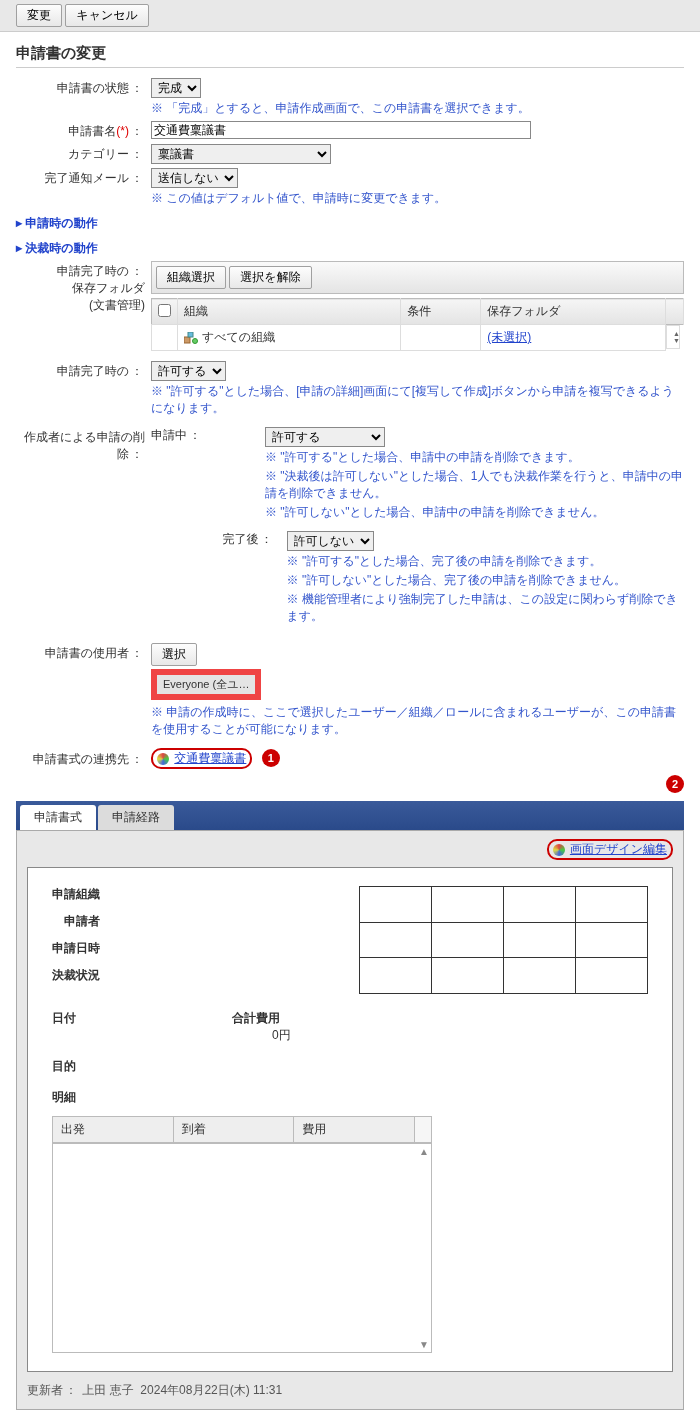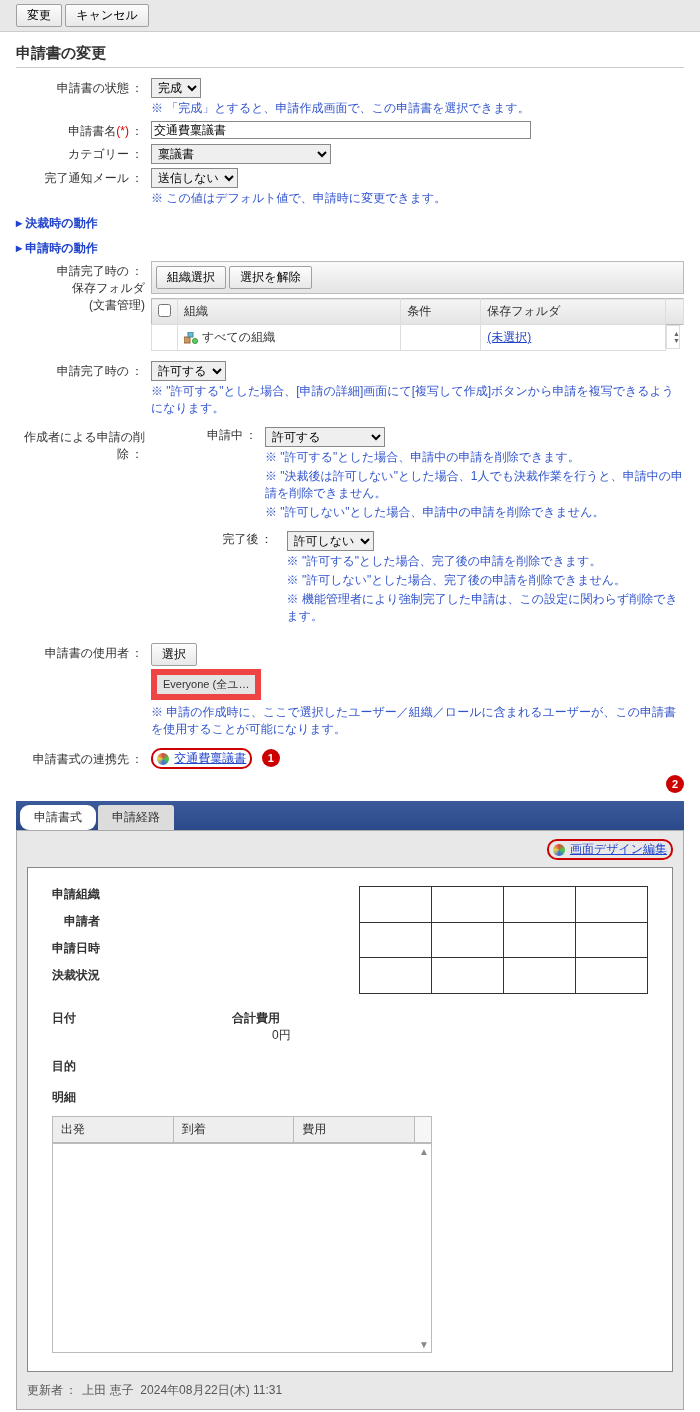--- a/index.html
+++ b/index.html
@@ -29,21 +29,21 @@
 .btn-group { background: linear-gradient(#fafafa,#e4e4e4); border: 1px solid #bbb; padding: 4px; }
 .icon-org { display: inline-block; width: 14px; height: 12px; margin-right: 4px; vertical-align: middle; }
 .sub-row { display: flex; margin-bottom: 4px; align-items: flex-start; }
 .user-chip { background: #e4e4e4; border: 6px solid #ef4444; padding: 2px 6px; display: inline-block; margin-top: 3px; font-size: 11px; }
 .link-styled { color: #2244cc; text-decoration: underline; cursor: pointer; }
 .red-circle { display: inline-flex; align-items: center; justify-content: center; width: 18px; height: 18px; background: #cc0000; color: #fff; border-radius: 50%; font-size: 11px; font-weight: bold; margin-left: 6px; }
 .red-outline { border: 2px solid #cc0000; border-radius: 10px; padding: 0 4px; display: inline-block; }
 .tab-area { margin-top: 8px; }
 .tab-bar { background: linear-gradient(#3a5a9a,#2a4a8a); padding: 4px 4px 0; display: flex; gap: 2px; }
 .tab { background: #dcdcdc; padding: 4px 14px; border-radius: 3px 3px 0 0; font-size: 12px; cursor: pointer; }
-.tab.active { background: #fff; border-radius: 9px; }
+.tab.active { background: #fff; }
 .tab-content { background: #e8e8e8; border: 1px solid #aaa; padding: 10px; position: relative; }
 .design-link { position: absolute; right: 10px; top: 8px; font-size: 12px; }
 .design-link a { color: #2244cc; text-decoration: underline; }
 .form-preview { background: #fff; border: 1px solid #888; padding: 18px 24px; margin-top: 26px; min-height: 500px; }
 .preview-row { display: flex; margin-bottom: 10px; align-items: flex-start; }
 .preview-label { width: 80px; font-weight: bold; font-size: 12px; }
 .stamp-grid { border-collapse: collapse; margin-left: auto; }
 .stamp-grid td { border: 1px solid #333; width: 72px; height: 28px; }
 .detail-table { border-collapse: collapse; margin-top: 4px; width: 380px; }
 .detail-table th { background: #eee; border: 1px solid #bbb; padding: 4px 8px; font-weight: normal; text-align: left; font-size: 12px; }
@@ -87,22 +87,22 @@
   </div>
 
   <div class="row">
     <div class="label"><span>完了通知メール</span><span class="colon">：</span></div>
     <div class="field">
       <select><option>送信しない</option></select>
       <div class="note">※ この値はデフォルト値で、申請時に変更できます。</div>
     </div>
   </div>
 
+  <div class="collapsible">申請時の動作</div>
   <div class="collapsible">決裁時の動作</div>
-  <div class="collapsible">申請時の動作</div>
 
   <div class="row" style="">
     <div class="label">
       <span>申請完了時の</span><span class="colon">：</span><br>
       <span>保存フォルダ</span><br>
       <span>(文書管理)</span>
     </div>
     <div class="field">
       <div class="btn-group">
         <button class="btn">組織選択</button>
@@ -138,21 +138,21 @@
     <div class="field">
       <select><option>許可する</option></select>
       <div class="note">※ "許可する"とした場合、[申請の詳細]画面にて[複写して作成]ボタンから申請を複写できるようになります。</div>
     </div>
   </div>
 
   <div class="row" style="margin-top:10px">
     <div class="label"><span>作成者による申請の削除</span><span class="colon">：</span></div>
     <div class="field">
       <div class="sub-row">
-        <div style="width:145px;text-align:right;padding-right:6px"><span>申請中</span><span class="colon">：</span></div>
+        <div style="width:145px;padding-right:6px"><span>申請中</span><span class="colon">：</span></div>
         <div>
           <select style="width:120px"><option>許可する</option></select>
           <div class="note note-line">※ "許可する"とした場合、申請中の申請を削除できます。</div>
           <div class="note note-line">※ "決裁後は許可しない"とした場合、1人でも決裁作業を行うと、申請中の申請を削除できません。</div>
           <div class="note note-line">※ "許可しない"とした場合、申請中の申請を削除できません。</div>
         </div>
       </div>
       <div class="sub-row" style="margin-top:10px">
         <div style="width:145px;text-align:right;padding-right:12px"><span>完了後</span><span class="colon">：</span></div>
         <div>

